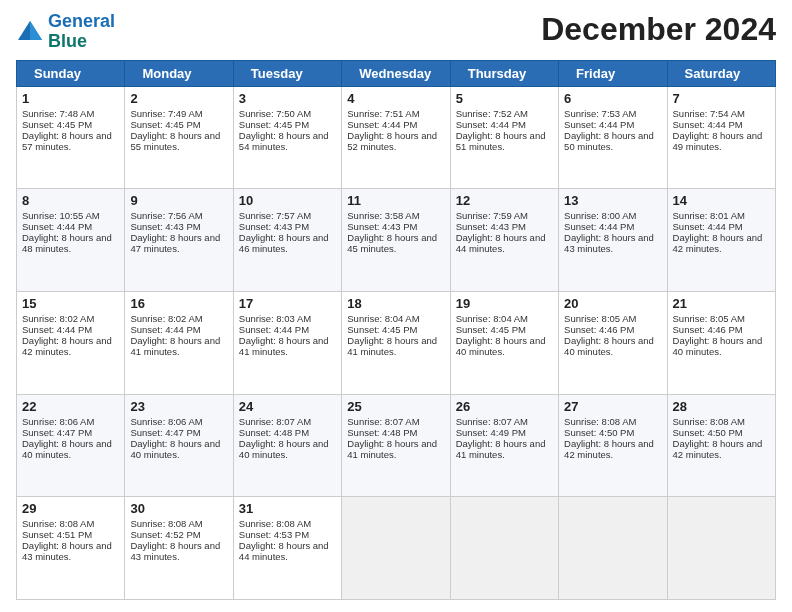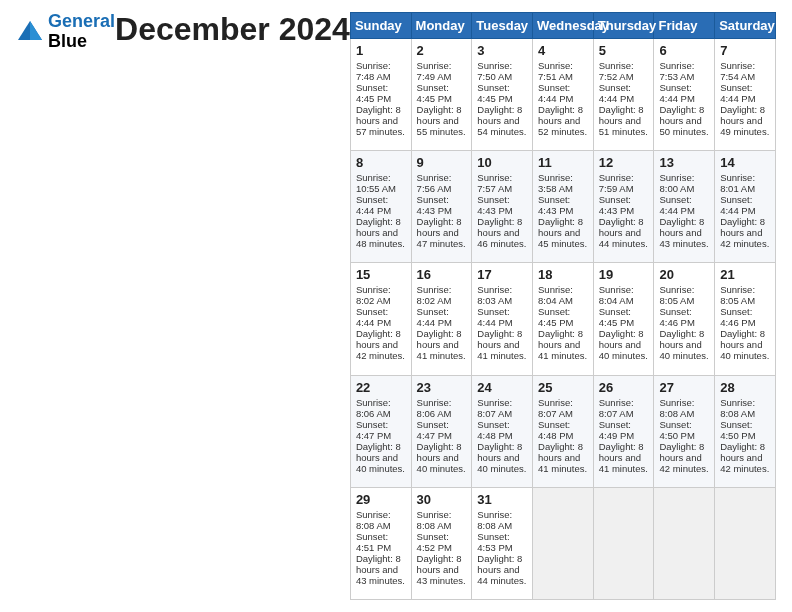--- a/index.html
+++ b/index.html
@@ -8,21 +8,21 @@
       background: #fff;
       width: 792px;
       height: 612px;
       overflow: hidden;
     }
     .page {
       width: 792px;
       height: 612px;
       padding: 12px 16px;
       display: flex;
-      flex-direction: row;
+      flex-direction: column;
     }
     .header {
       display: flex;
       justify-content: space-between;
       align-items: flex-start;
       margin-bottom: 8px;
     }
     .logo {
       display: flex;
       align-items: center;
@@ -57,21 +57,21 @@
     .calendar {
       flex: 1;
       border-collapse: collapse;
       width: 100%;
       table-layout: fixed;
     }
     .calendar th {
       background: #2a6db5;
       color: #fff;
       text-align: left;
-      padding: 5px 4px;
+      padding: 5px 17px;
       font-size: 13px;
       font-weight: bold;
       border: 1px solid #1a5a9a;
     }
     .calendar td {
       border: 1px solid #ccc;
       vertical-align: top;
       padding: 4px 5px;
       font-size: 9.5px;
       color: #333;
@@ -97,21 +97,21 @@
 
 <div class="page">
   <div class="header">
     <div class="logo">
       <svg class="logo-icon" viewBox="0 0 28 28">
         <polygon points="14,3 26,22 2,22" fill="#1a6eb5"></polygon>
         <polygon points="14,3 26,22 14,22" fill="#2a8fd4"></polygon>
       </svg>
       <div class="logo-text">
         <span style="color:#1a6eb5">General</span><br>
-        <span style="color:#000000">Blue</span>
+        <span style="color:#0f766e">Blue</span>
       </div>
     </div>
     <div class="title-block">
       <div class="month-title">December 2024</div>
     </div>
   </div>
 
   <table class="calendar">
     <thead>
       <tr id="weekday-header">

